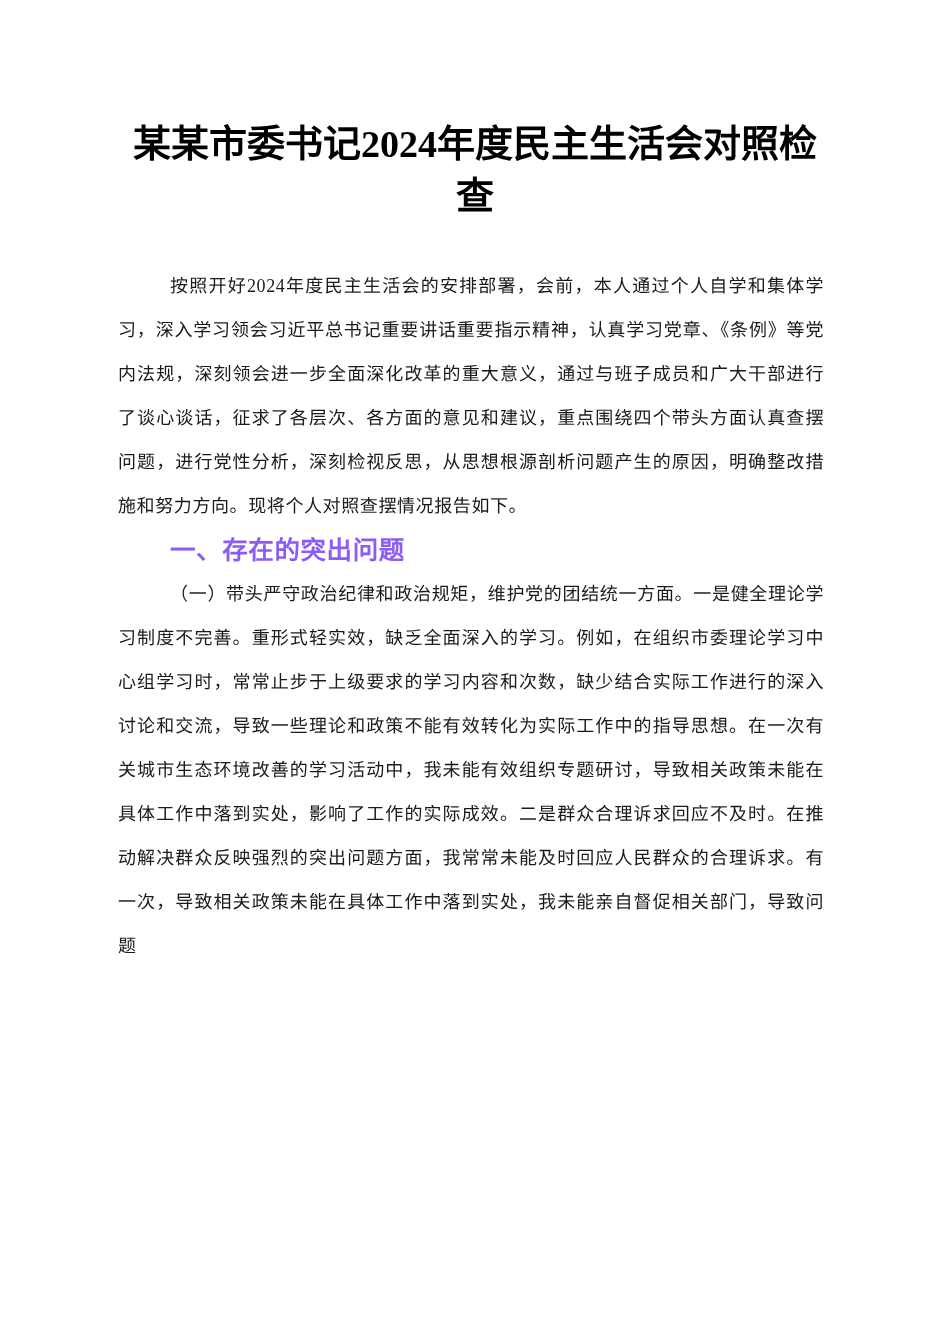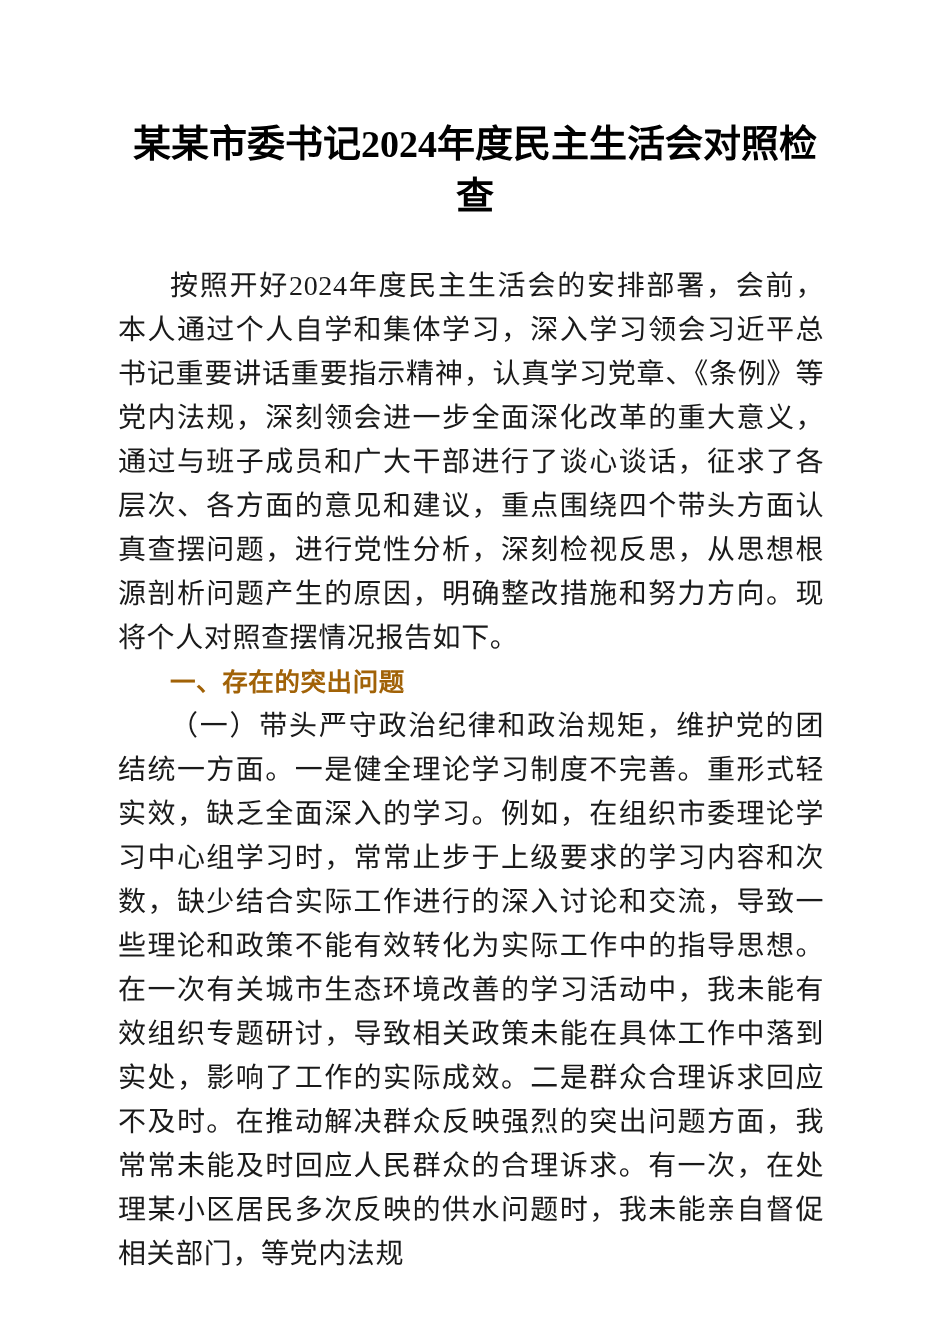--- a/index.html
+++ b/index.html
@@ -44,41 +44,41 @@
   .doc-body {
     position: absolute;
     left: 118px;
     top: 264px;
     width: 706px;
   }
 
   
   .para {
     font-family: "Liberation Serif", "DejaVu Serif", serif;
-    font-size: 28px;
+    font-size: 18px;
     line-height: 44px;
     letter-spacing: 0.6px;
     text-align: justify;
     text-justify: inter-ideograph;
     text-indent: 52px;
     margin: 0;
     color: #1a1a1a;
     word-break: break-all;
   }
 
   
   .heading-1 {
     font-family: "Liberation Sans", "DejaVu Sans", sans-serif;
     font-weight: 700;
     font-size: 25.5px;
     line-height: 44px;
     letter-spacing: 0.6px;
     text-indent: 52px;
     margin: 0;
-    color: #a16207;
+    color: #8b5cf6;
     text-align: left;
   }
 
   
   .para.subsection { }
 </style>
 </head>
 <body>
 
 <div id="page">
@@ -86,17 +86,17 @@
   <div class="doc-title">
     <div>某某市委书记2024年度民主生活会对照检查</div>
   </div>
 
   <div class="doc-body">
 
     <p class="para">按照开好2024年度民主生活会的安排部署，会前，本人通过个人自学和集体学习，深入学习领会习近平总书记重要讲话重要指示精神，认真学习党章、《条例》等党内法规，深刻领会进一步全面深化改革的重大意义，通过与班子成员和广大干部进行了谈心谈话，征求了各层次、各方面的意见和建议，重点围绕四个带头方面认真查摆问题，进行党性分析，深刻检视反思，从思想根源剖析问题产生的原因，明确整改措施和努力方向。现将个人对照查摆情况报告如下。</p>
 
     <h2 class="heading-1">一、存在的突出问题</h2>
 
-    <p class="para subsection">（一）带头严守政治纪律和政治规矩，维护党的团结统一方面。一是健全理论学习制度不完善。重形式轻实效，缺乏全面深入的学习。例如，在组织市委理论学习中心组学习时，常常止步于上级要求的学习内容和次数，缺少结合实际工作进行的深入讨论和交流，导致一些理论和政策不能有效转化为实际工作中的指导思想。在一次有关城市生态环境改善的学习活动中，我未能有效组织专题研讨，导致相关政策未能在具体工作中落到实处，影响了工作的实际成效。二是群众合理诉求回应不及时。在推动解决群众反映强烈的突出问题方面，我常常未能及时回应人民群众的合理诉求。有一次，在处理某小区居民多次反映的供水问题时，我未能亲自督促相关部门，等党内法规</p>
+    <p class="para subsection">（一）带头严守政治纪律和政治规矩，维护党的团结统一方面。一是健全理论学习制度不完善。重形式轻实效，缺乏全面深入的学习。例如，在组织市委理论学习中心组学习时，常常止步于上级要求的学习内容和次数，缺少结合实际工作进行的深入讨论和交流，导致一些理论和政策不能有效转化为实际工作中的指导思想。在一次有关城市生态环境改善的学习活动中，我未能有效组织专题研讨，导致相关政策未能在具体工作中落到实处，影响了工作的实际成效。二是群众合理诉求回应不及时。在推动解决群众反映强烈的突出问题方面，我常常未能及时回应人民群众的合理诉求。有一次，导致相关政策未能在具体工作中落到实处，我未能亲自督促相关部门，导致问题</p>
 
   </div>
 
 </div>
 
 </body></html>

